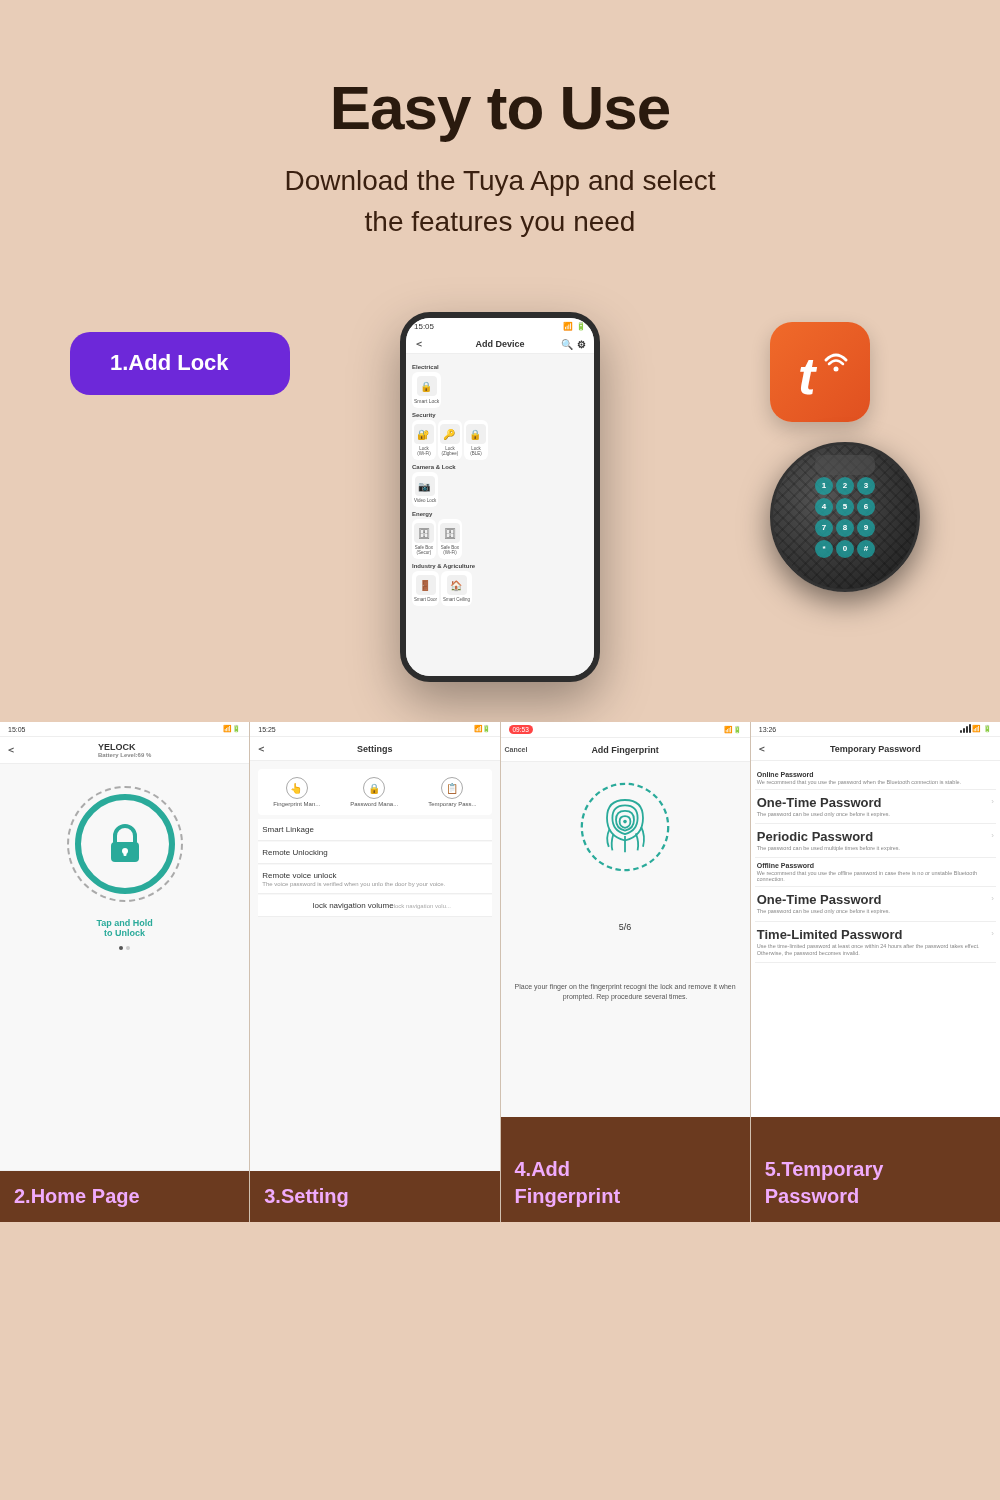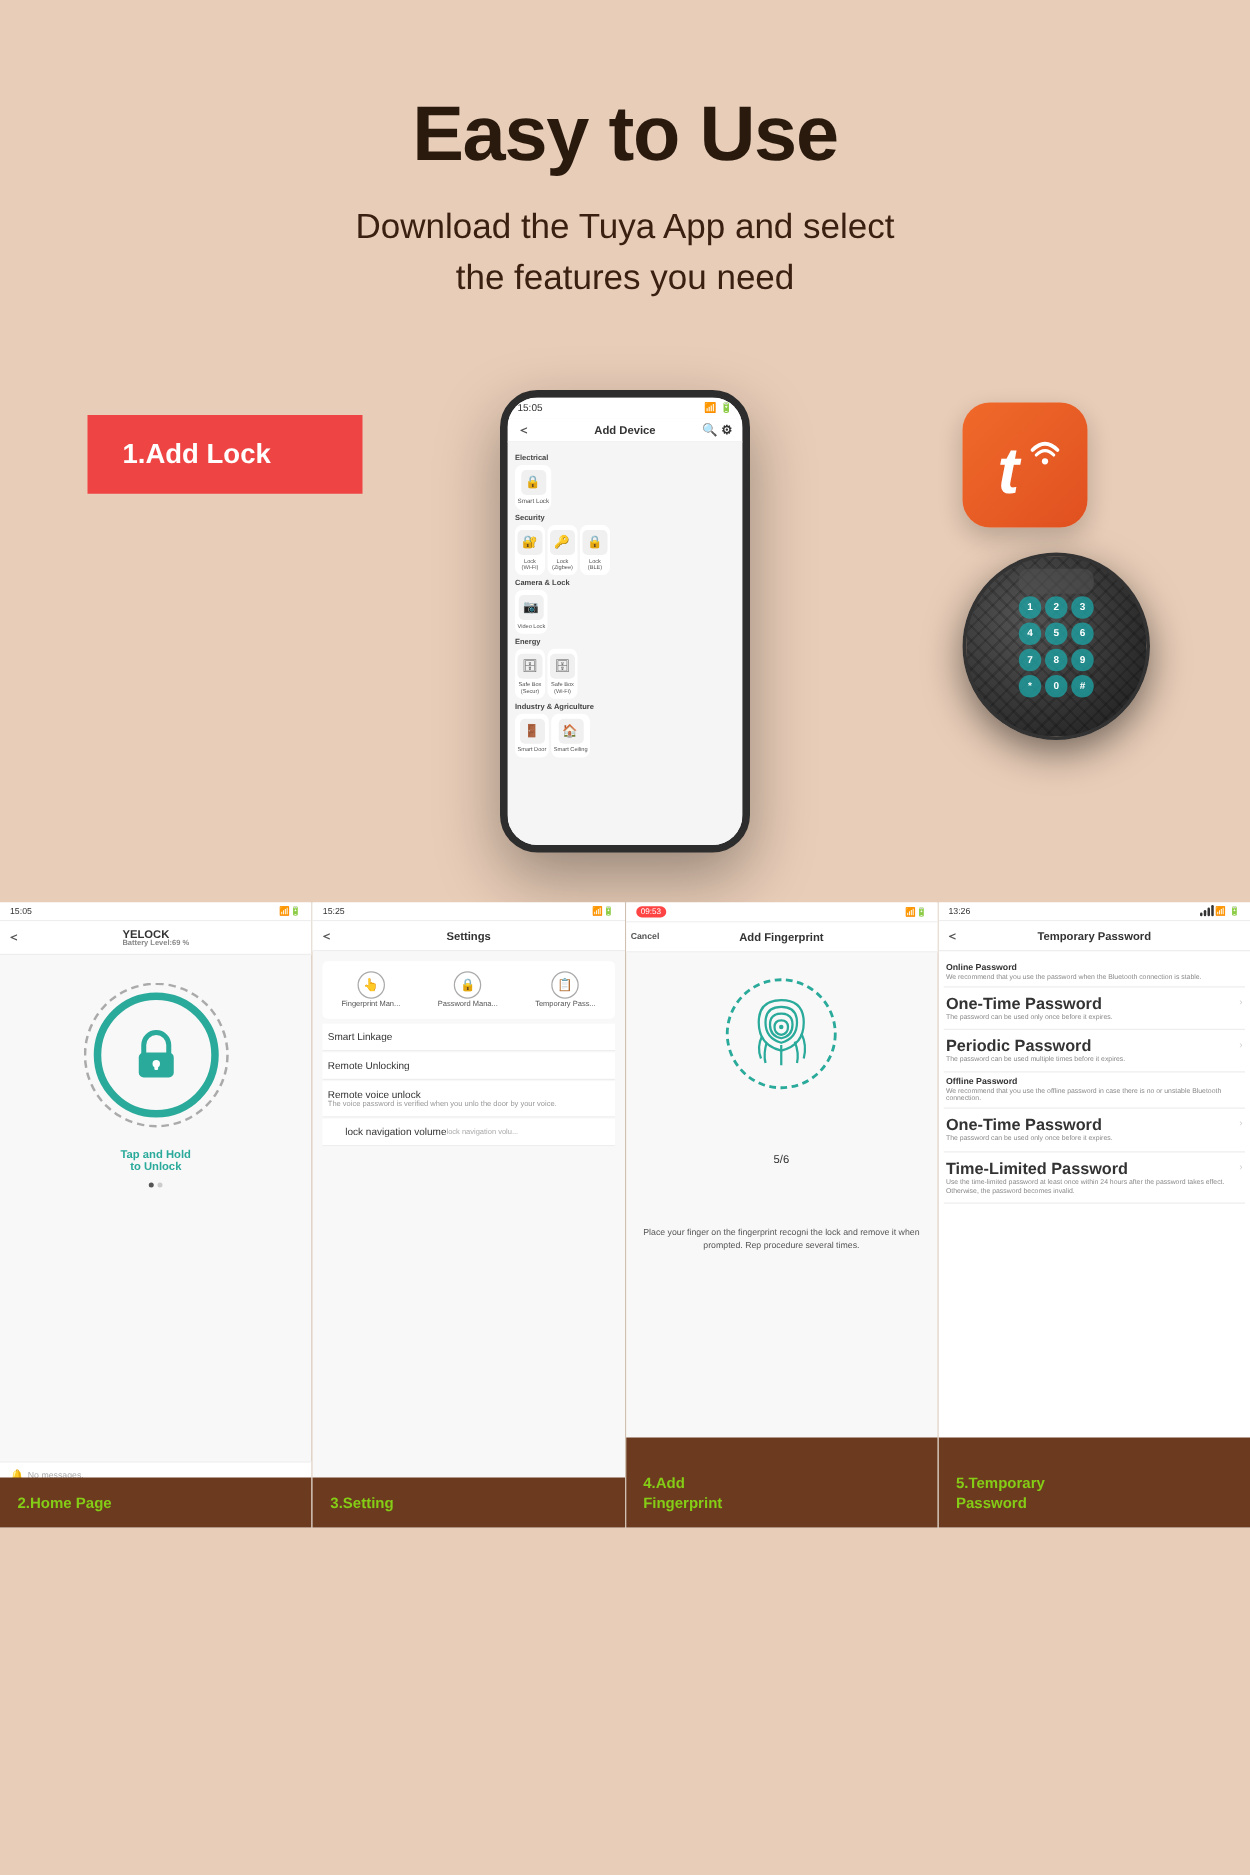--- a/index.html
+++ b/index.html
@@ -47,23 +47,23 @@
       position: relative;
       display: flex;
       justify-content: center;
       align-items: flex-start;
       padding: 30px 60px 40px;
       min-height: 400px;
     }
 
     
     .step-label-box {
-      background-color: #ef4444;
-      border-radius: 0;
-      padding: 16px 28px;
+      background-color: #6d28d9;
+      border-radius: 20px;
+      padding: 16px 40px;
       color: white;
       font-size: 22px;
       font-weight: 700;
       line-height: 1.4;
       position: absolute;
       left: 70px;
       top: 60px;
       z-index: 10;
       width: 220px;
     }
@@ -307,22 +307,22 @@
       font-size: 10px;
       color: #555;
     }
 
     .step-badge {
       position: absolute;
       bottom: 0;
       left: 0;
       right: 0;
       background: #6b3a1f;
-      color: #84cc16;
-      font-size: 12px;
+      color: #f0abfc;
+      font-size: 20px;
       font-weight: 700;
       padding: 12px 14px;
       line-height: 1.35;
     }
 
     
     .home-screen-content {
       display: flex;
       flex-direction: column;
       align-items: center;
@@ -785,21 +785,21 @@
               <span>Smart Linkage</span>
             </div>
             <div class="settings-list-item">
               <span>Remote Unlocking</span>
             </div>
             <div class="settings-list-item">
               <span>Remote voice unlock</span>
               <div class="sub-text">The voice password is verified when you unlo the door by your voice.</div>
             </div>
             <div class="settings-list-item">
-              <div style="display:flex;justify-content:flex-start;align-items:center;margin-left:14px;">
+              <div style="display:flex;justify-content:center;align-items:center;margin-left:14px;">
                 <span>lock navigation volume</span>
                 <span style="font-size:6px;color:#aaa;">lock navigation volu...</span>
               </div>
             </div>
           </div>
         </div>
         <div class="step-badge">
           <span>3.Setting</span>
         </div>
       </div>

